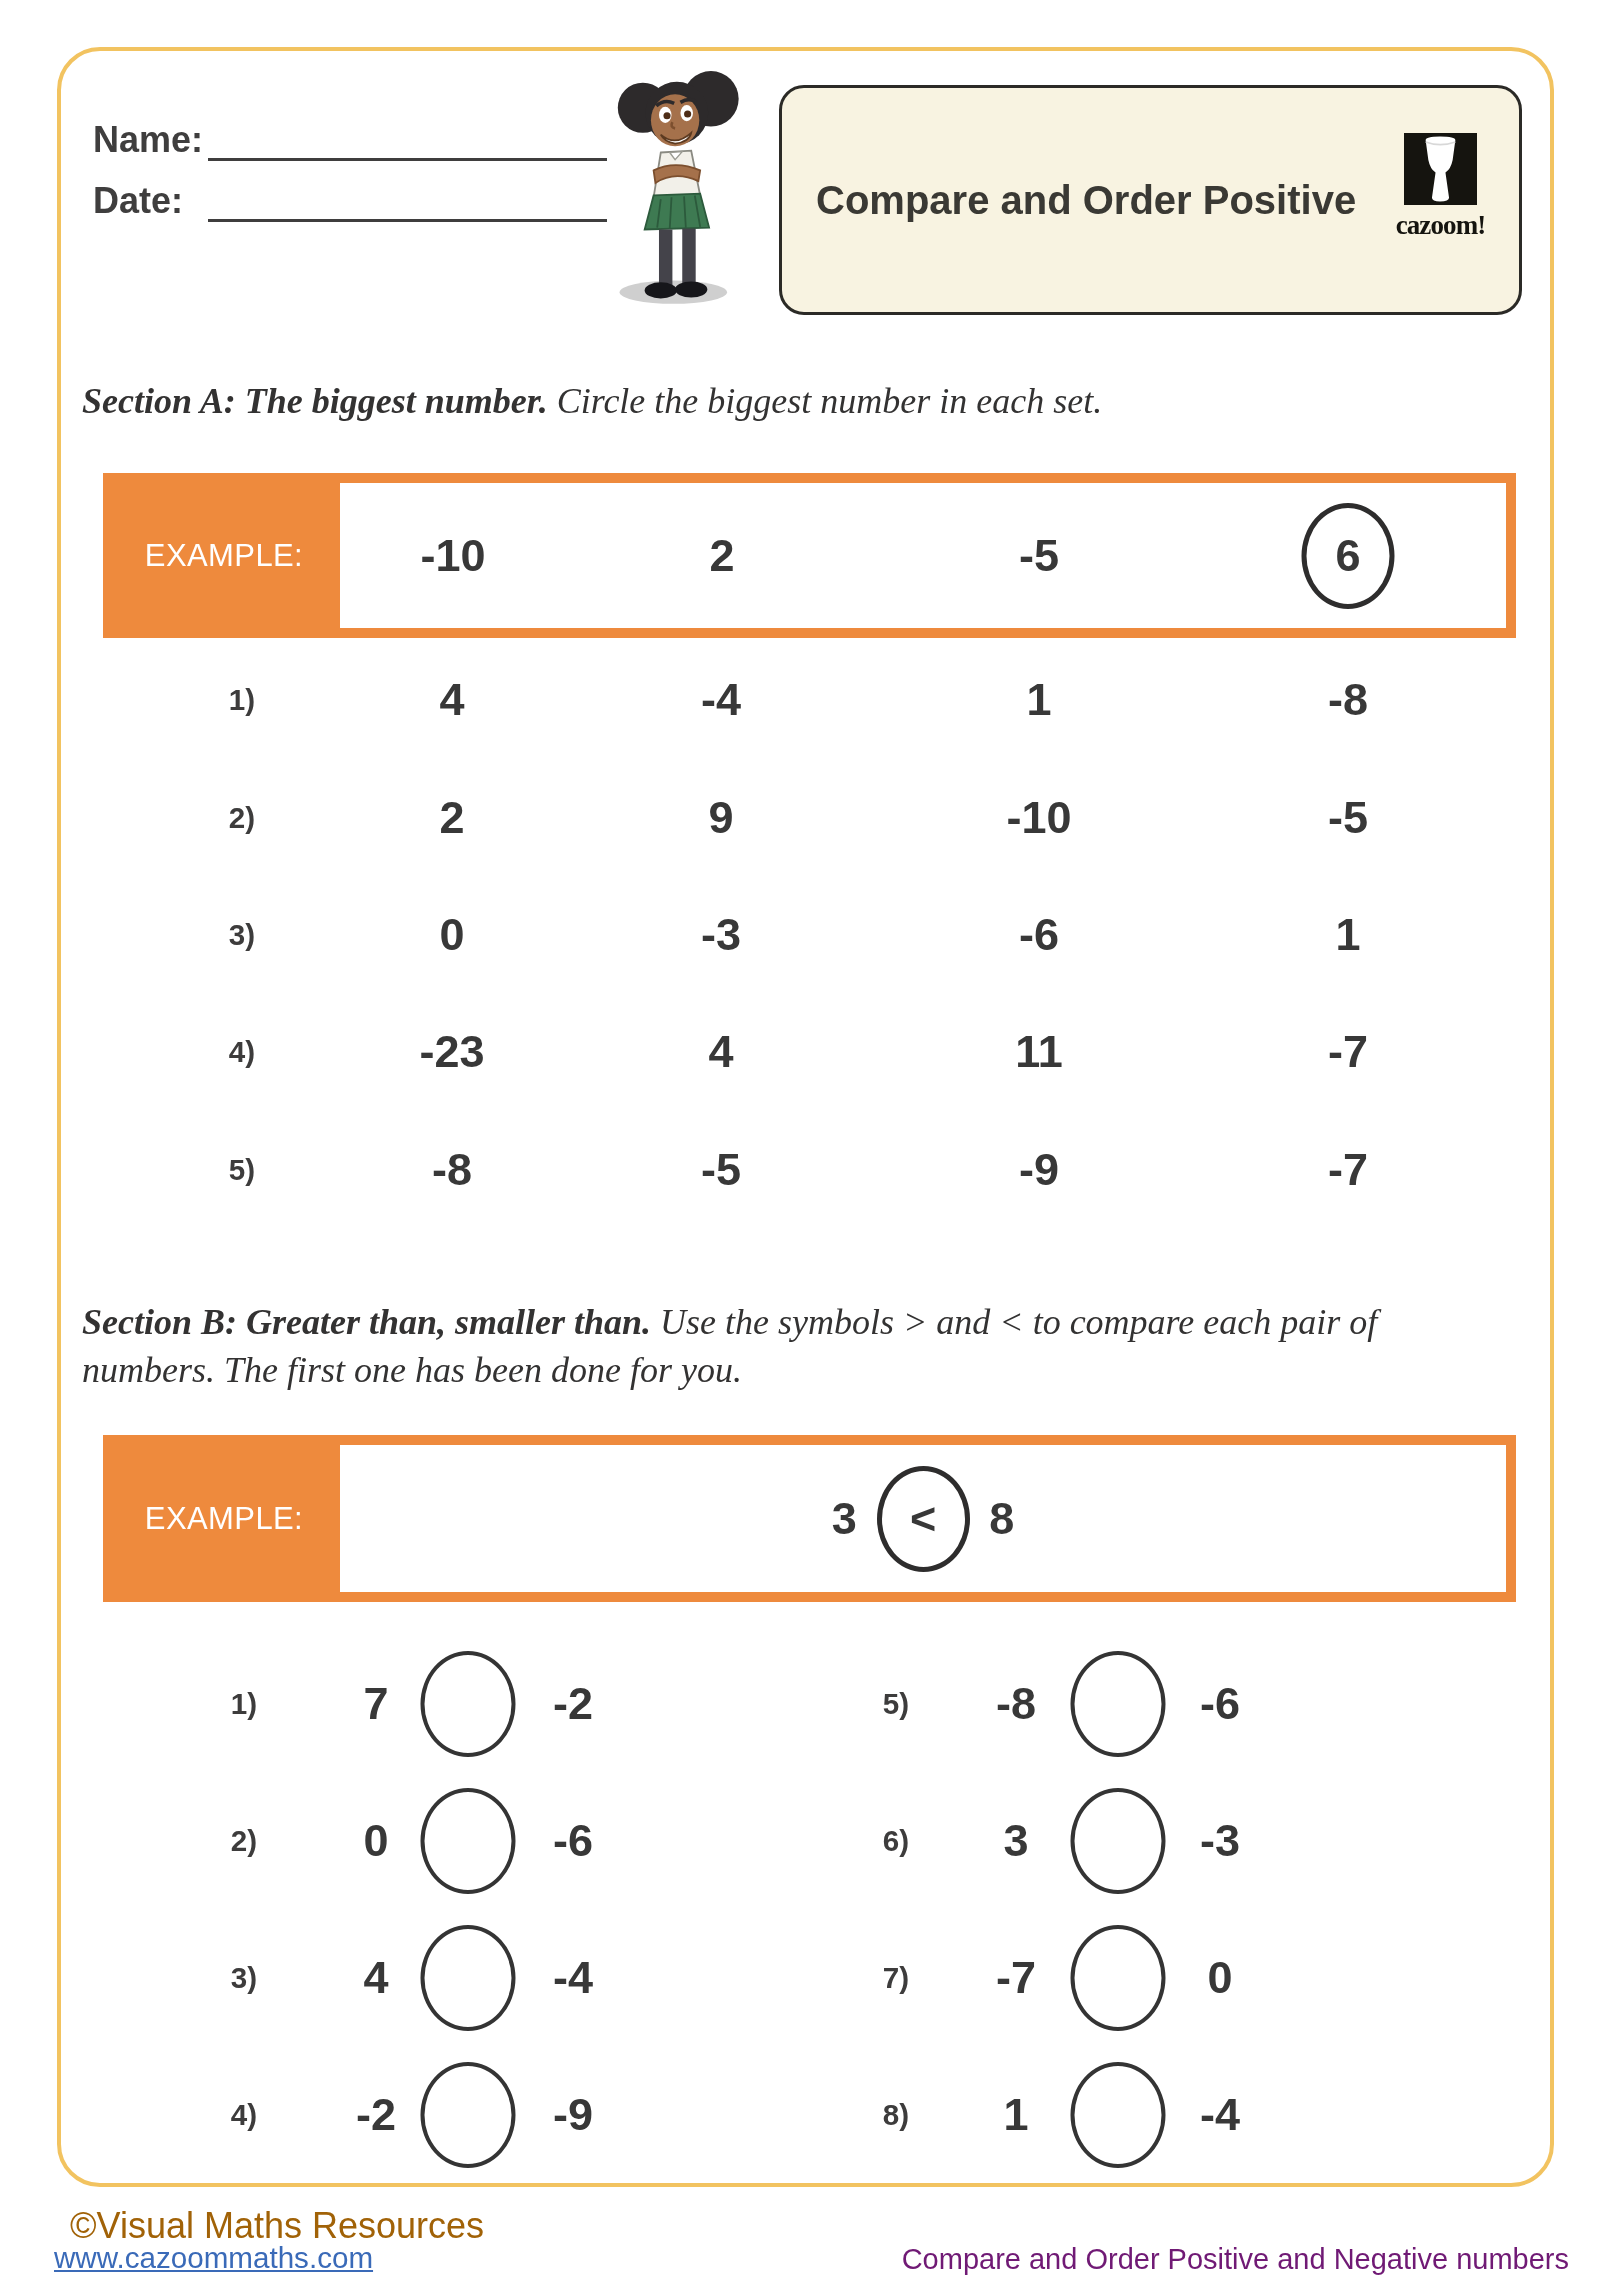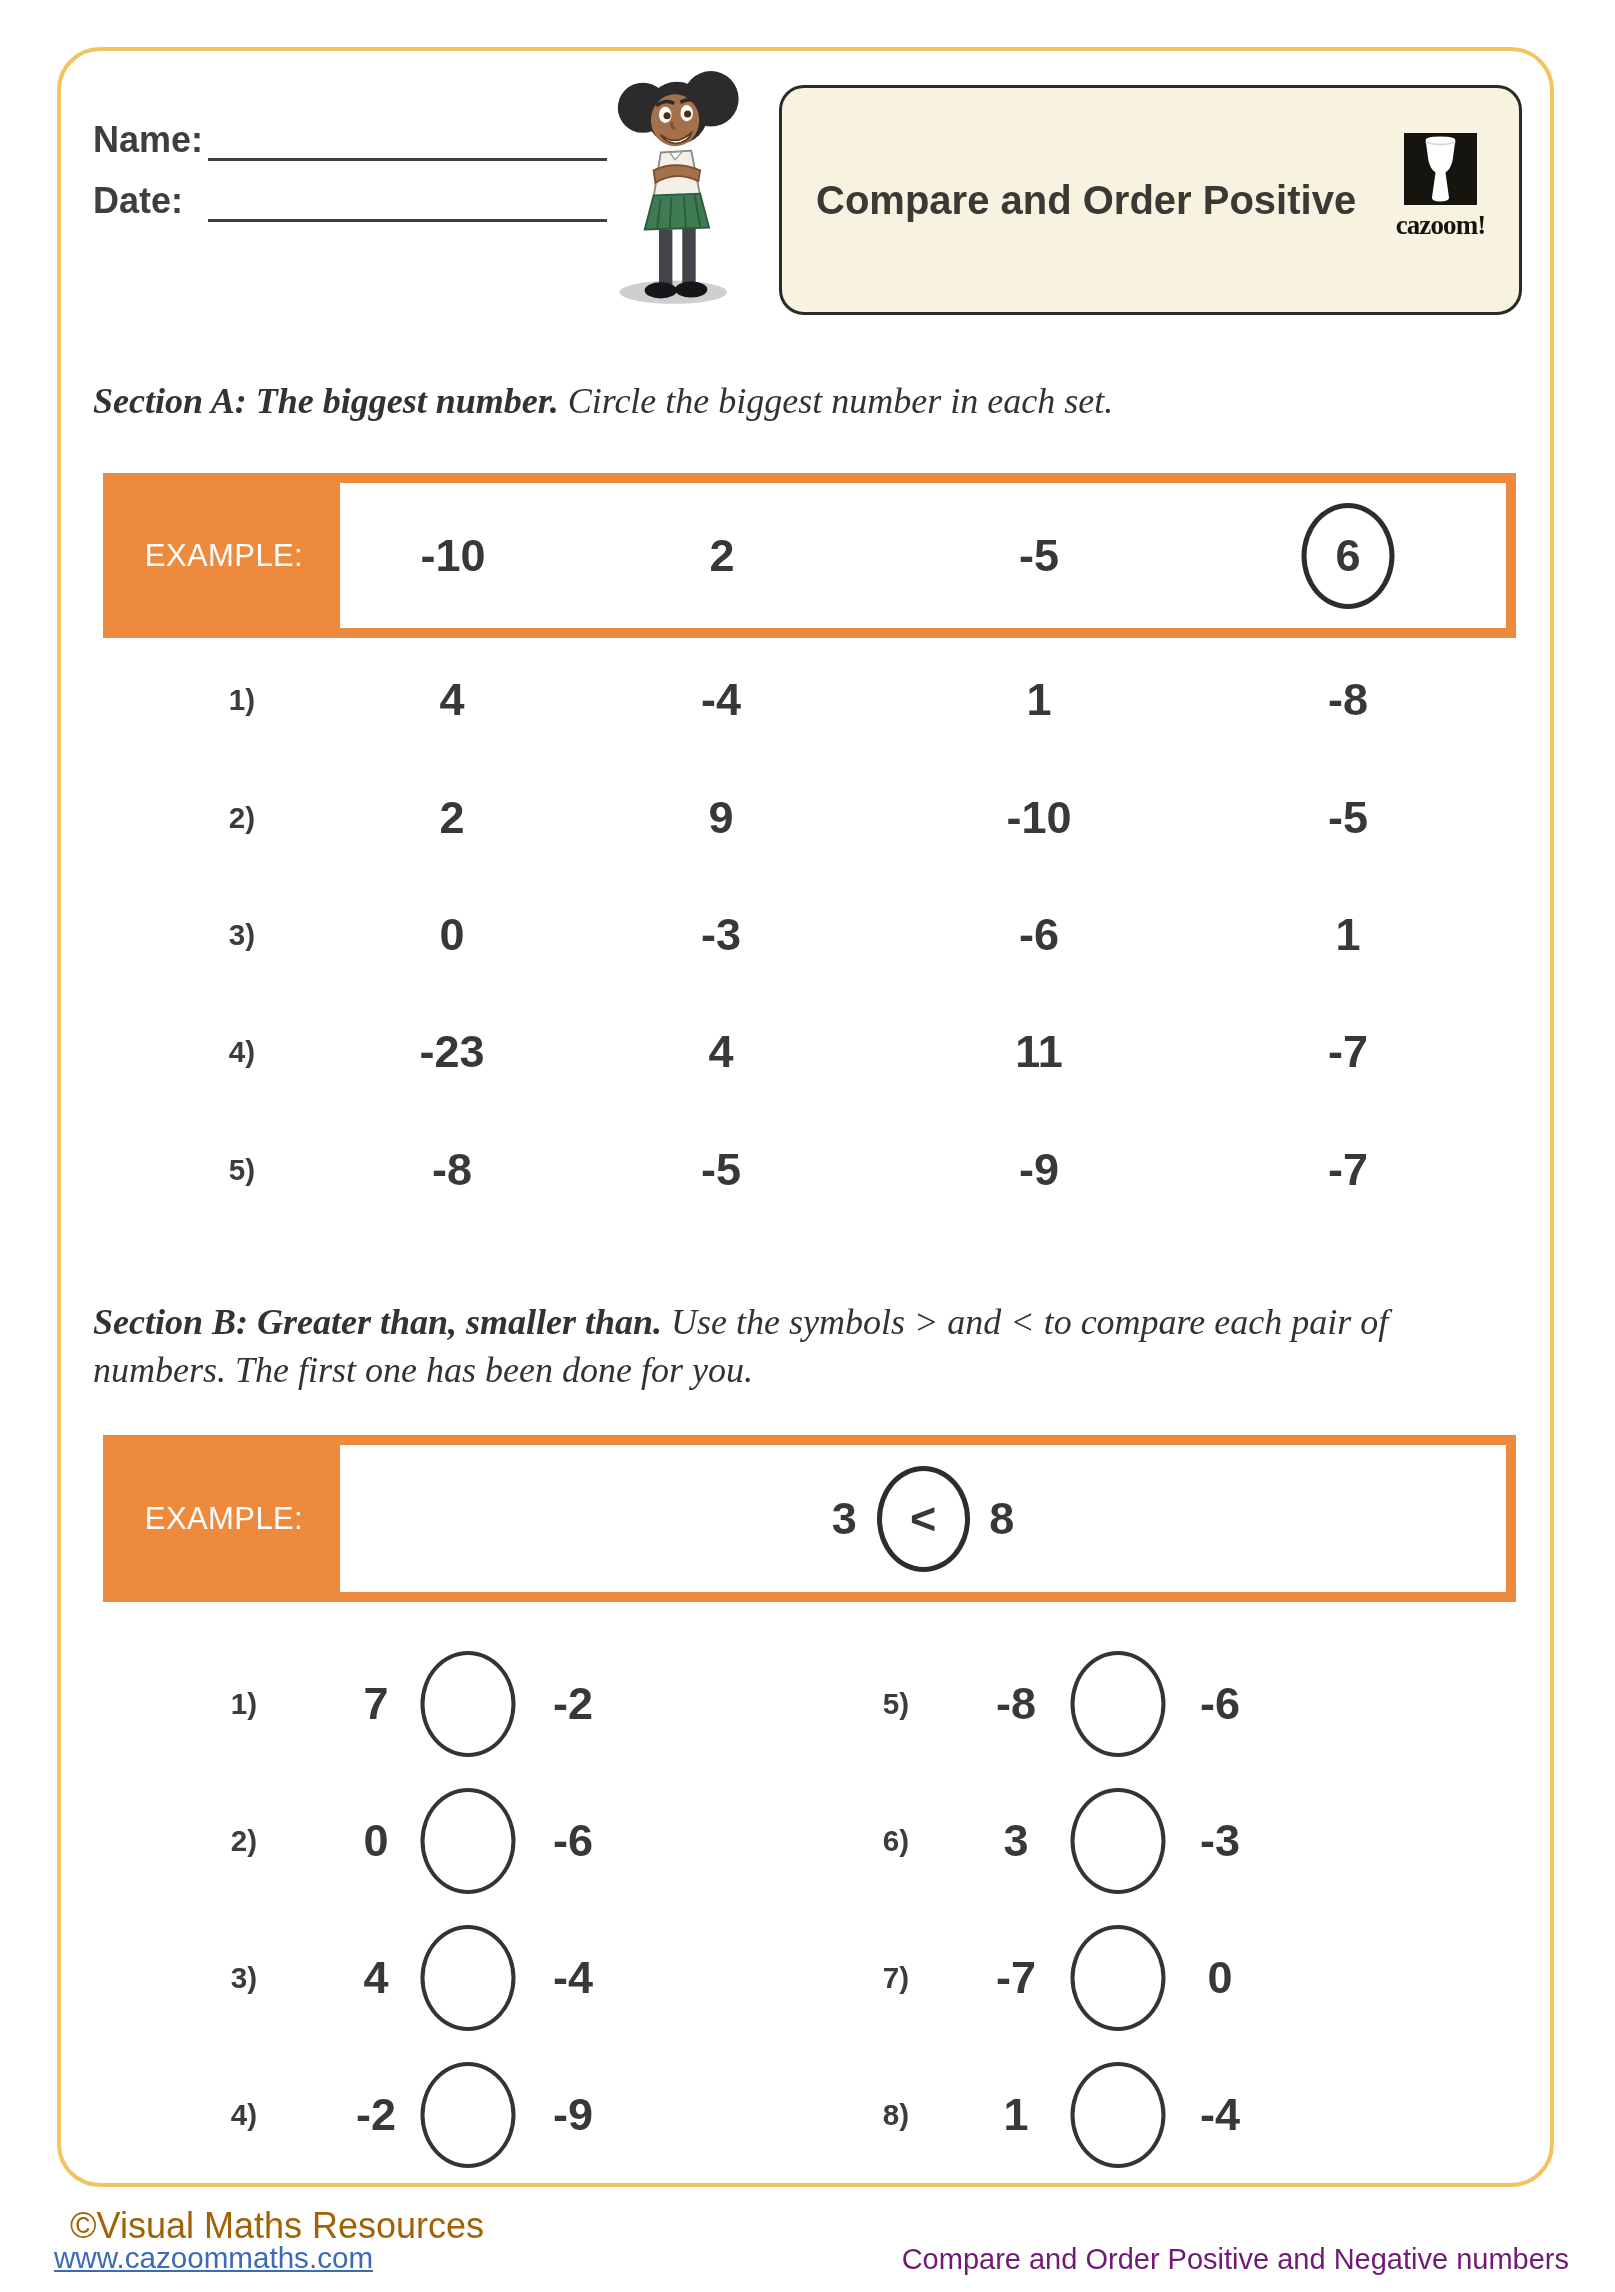--- a/index.html
+++ b/index.html
@@ -21,21 +21,21 @@
     position:absolute;left:779px;top:85px;width:743px;height:230px;box-sizing:border-box;
     background:#f8f3e1;border:3.6px solid #2b2a26;border-radius:25px;
     display:flex;align-items:center;
   }
   .title-text{padding-left:34px;font-size:40px;font-weight:bold;color:#3a3934;line-height:1.22;}
   .logo{position:absolute;right:29px;top:45px;width:99px;text-align:center;}
   .logo-mark{display:inline-block;width:73px;height:72px;background:#15140f;position:relative;}
   .logo-word{font-family:"Liberation Serif",serif;font-weight:bold;font-size:27px;color:#15140f;margin-top:1.8px;letter-spacing:-0.9px;}
   
   .section-heading{
-    position:absolute;left:93px;width:1397px;margin:0;
+    position:absolute;left:82px;width:1397px;margin:0;
     font-family:"Liberation Serif",serif;font-style:italic;font-size:36px;color:#333232;line-height:1.33;
   }
   .section-heading b{font-weight:bold;}
   
   .exbox{position:absolute;left:103px;width:1413px;background:#ee8a3d;}
   .exlabel{
     position:absolute;left:0;top:0;bottom:0;width:242px;
     display:flex;align-items:center;justify-content:center;
     color:#ffffff;font-size:31px;font-weight:normal;letter-spacing:0.4px;
   }

